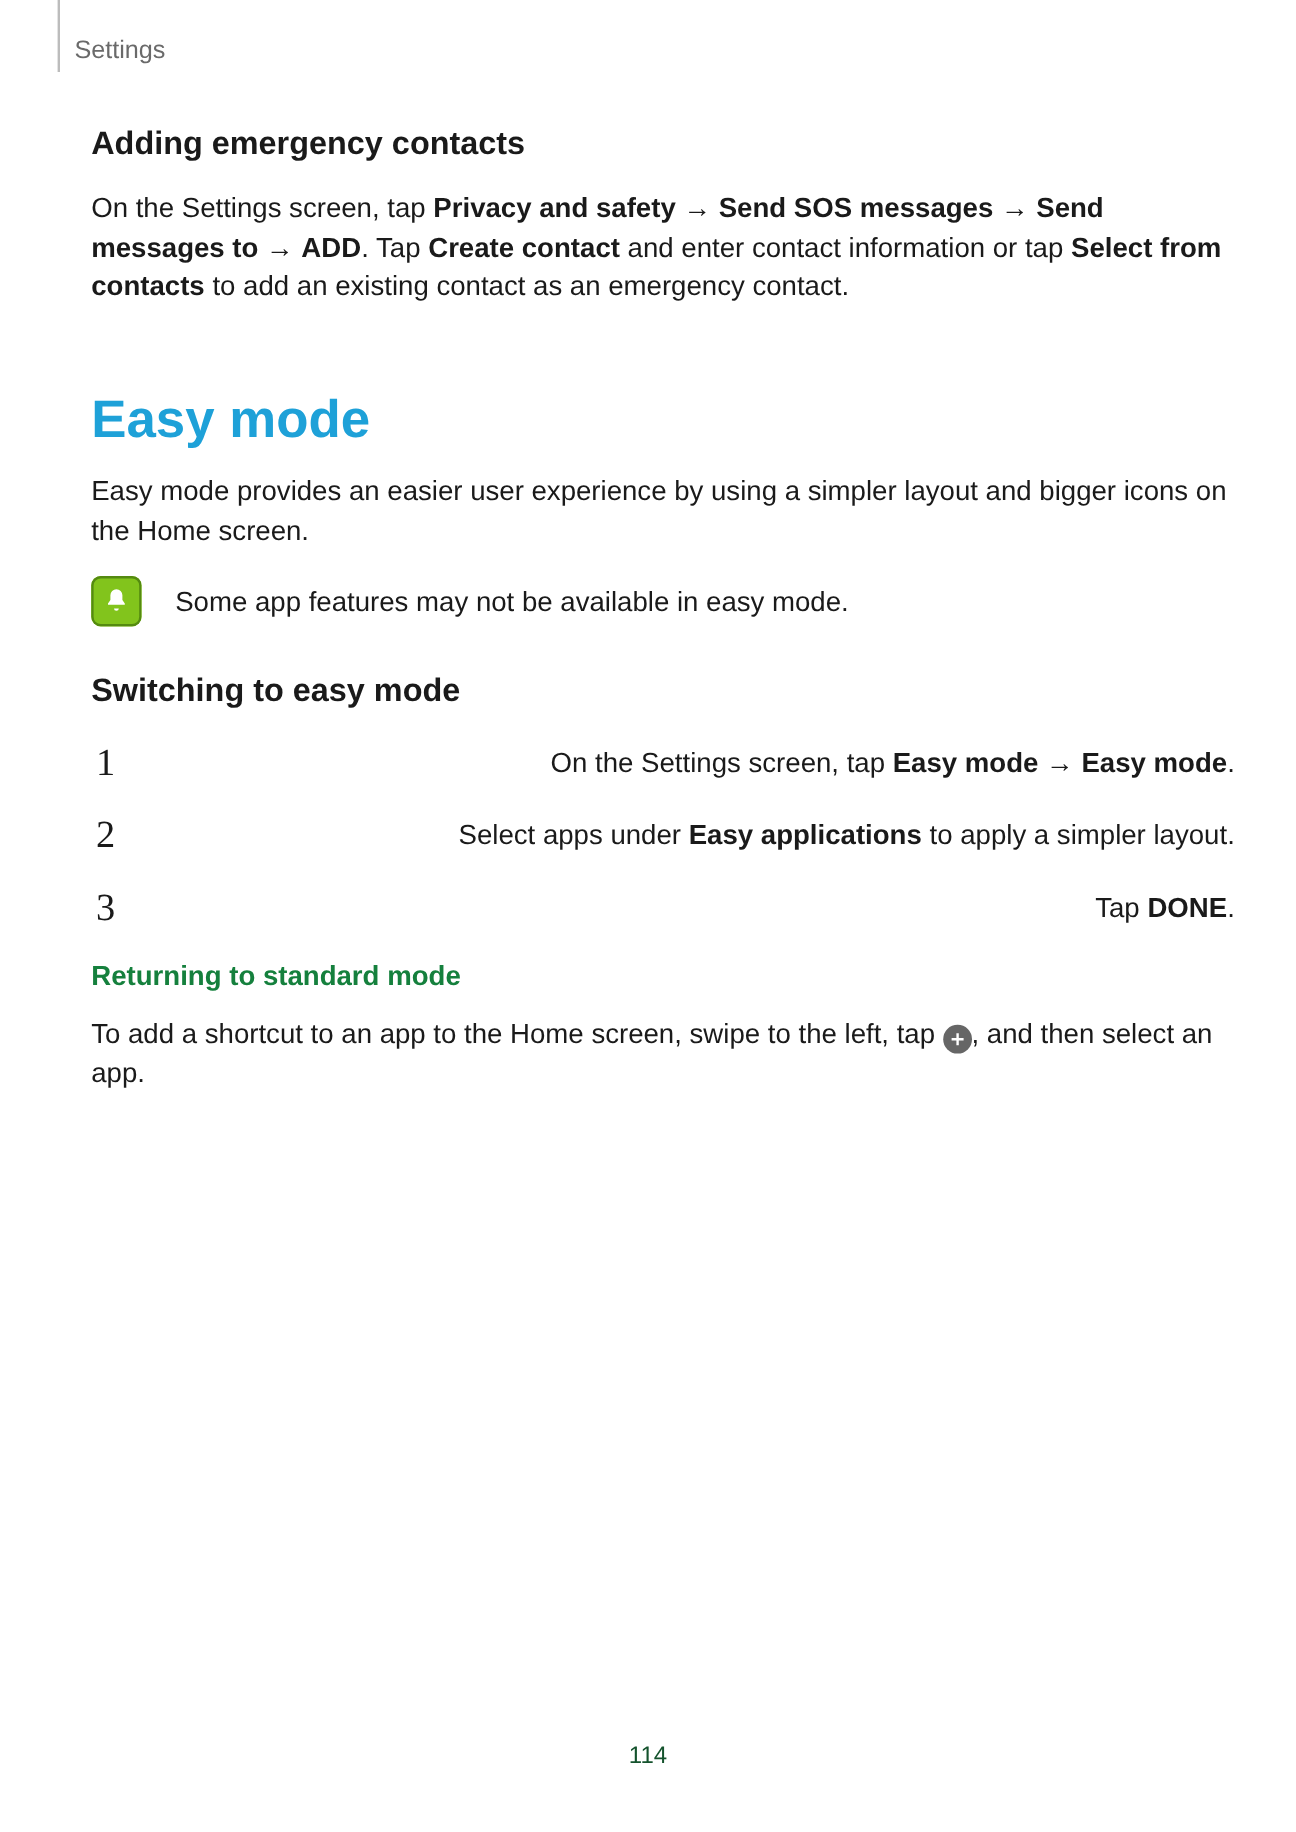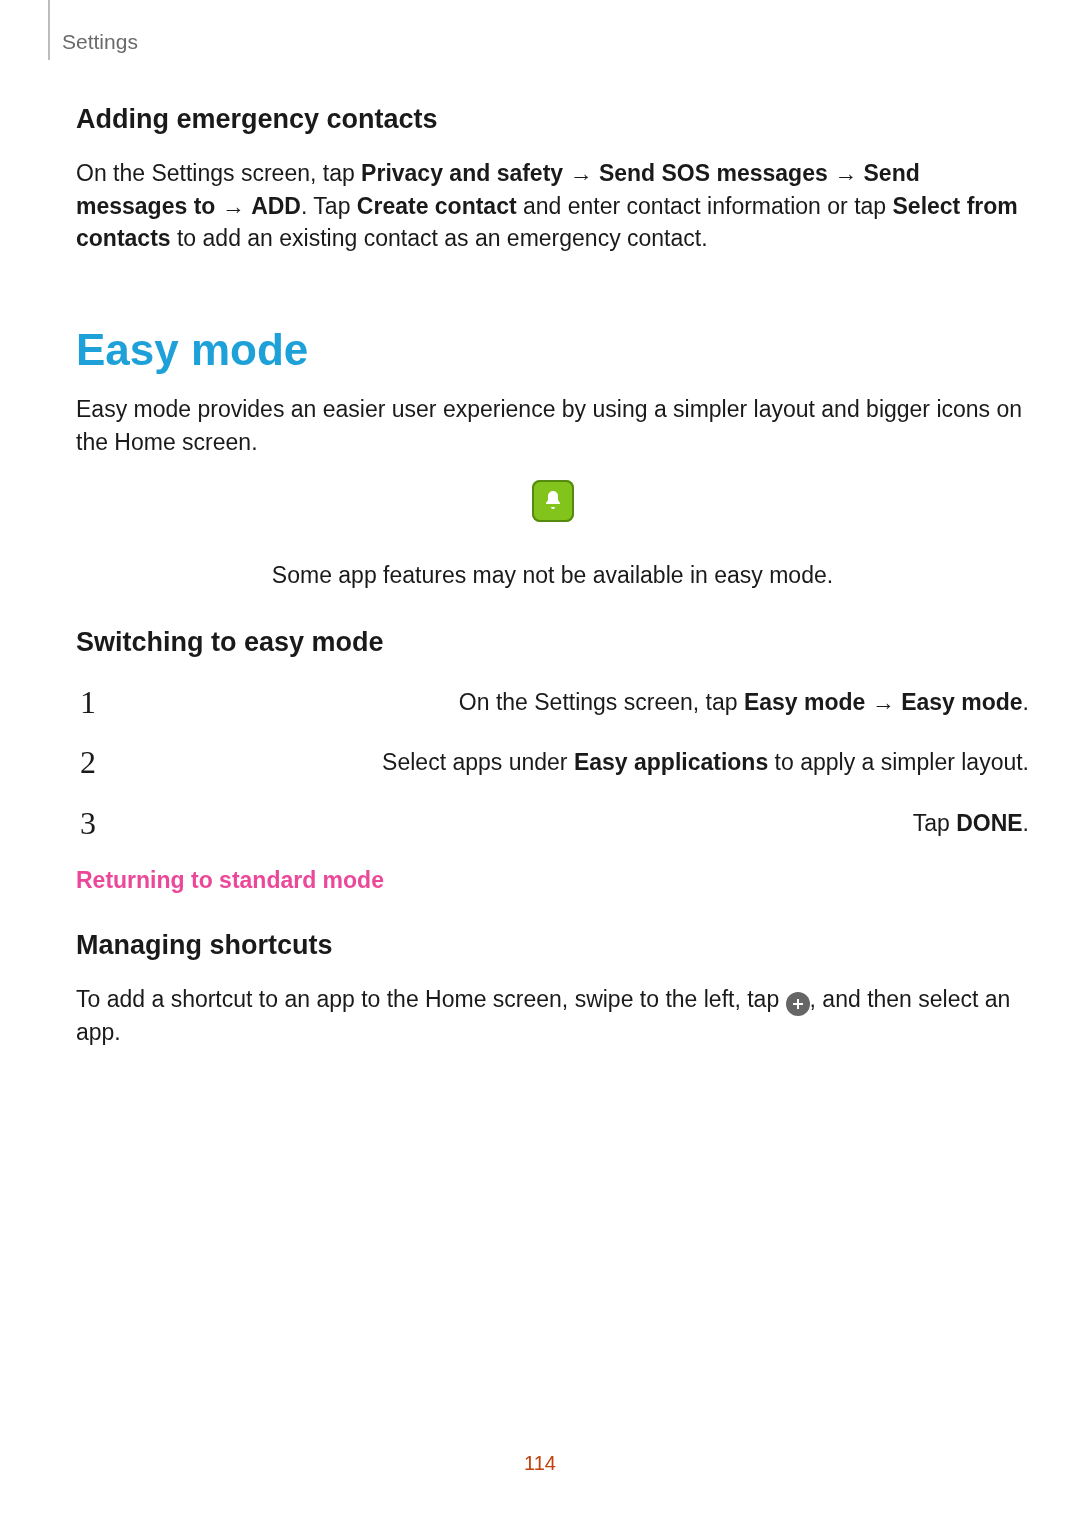--- a/index.html
+++ b/index.html
@@ -51,23 +51,22 @@
   }
   h2.topic {
     font-size: 44px;
     font-weight: 700;
     color: #1ea1d8;
     margin: 70px 0 18px 0;
   }
   .note-row {
     display: flex;
     align-items: center;
-    gap: 40px;
+    gap: 28px;
     margin: 22px 0 38px 0;
-    flex-direction: column;
   }
   .note-icon {
     flex: none;
     width: 42px;
     height: 42px;
     border-radius: 8px;
     background: #82c41c;
     display: flex;
     align-items: center;
     justify-content: center;
@@ -99,21 +98,21 @@
     left: 4px;
     top: -6px;
     font-size: 32px;
     font-weight: 500;
     color: #1a1a1a;
     font-family: Georgia, "Times New Roman", serif;
   }
   h4.subhead {
     font-size: 23px;
     font-weight: 700;
-    color: #ec4899;
+    color: #15803d;
     margin: 18px 0 18px 0;
   }
   .inline-icon {
     display: inline-flex;
     width: 24px;
     height: 24px;
     border-radius: 50%;
     background: #666;
     vertical-align: -4px;
     align-items: center;
@@ -122,21 +121,21 @@
   .inline-icon.minus {
     background: #b44;
   }
   .page-num {
     position: absolute;
     bottom: 52px;
     left: 0;
     right: 0;
     text-align: center;
     font-size: 20px;
-    color: #c2410c;
+    color: #14532d;
   }
   .b { font-weight: 700; }
 </style>
 </head>
 <body>
 
 <div class="page">
 
   <div class="header-rule"></div>
   <div class="header-label">Settings</div>
@@ -169,21 +168,20 @@
       <li>
         <span>Select apps under </span><span class="b">Easy applications</span><span> to apply a simpler layout.</span>
       </li>
       <li>
         <span>Tap </span><span class="b">DONE</span><span>.</span>
       </li>
     </ol>
 
     <h4 class="subhead">Returning to standard mode</h4>
 
-    <h3 class="section" style="margin-top:36px;">Managing shortcuts</h3>
 
     <p class="body">
       <span>To add a shortcut to an app to the Home screen, swipe to the left, tap </span><span class="inline-icon">
           <svg width="14" height="14" viewBox="0 0 14 14">
             <path stroke="#fff" stroke-width="2" d="M7 2v10M2 7h10"></path>
           </svg>
         </span><span>, and then select an app.</span>
     </p>
 
 

